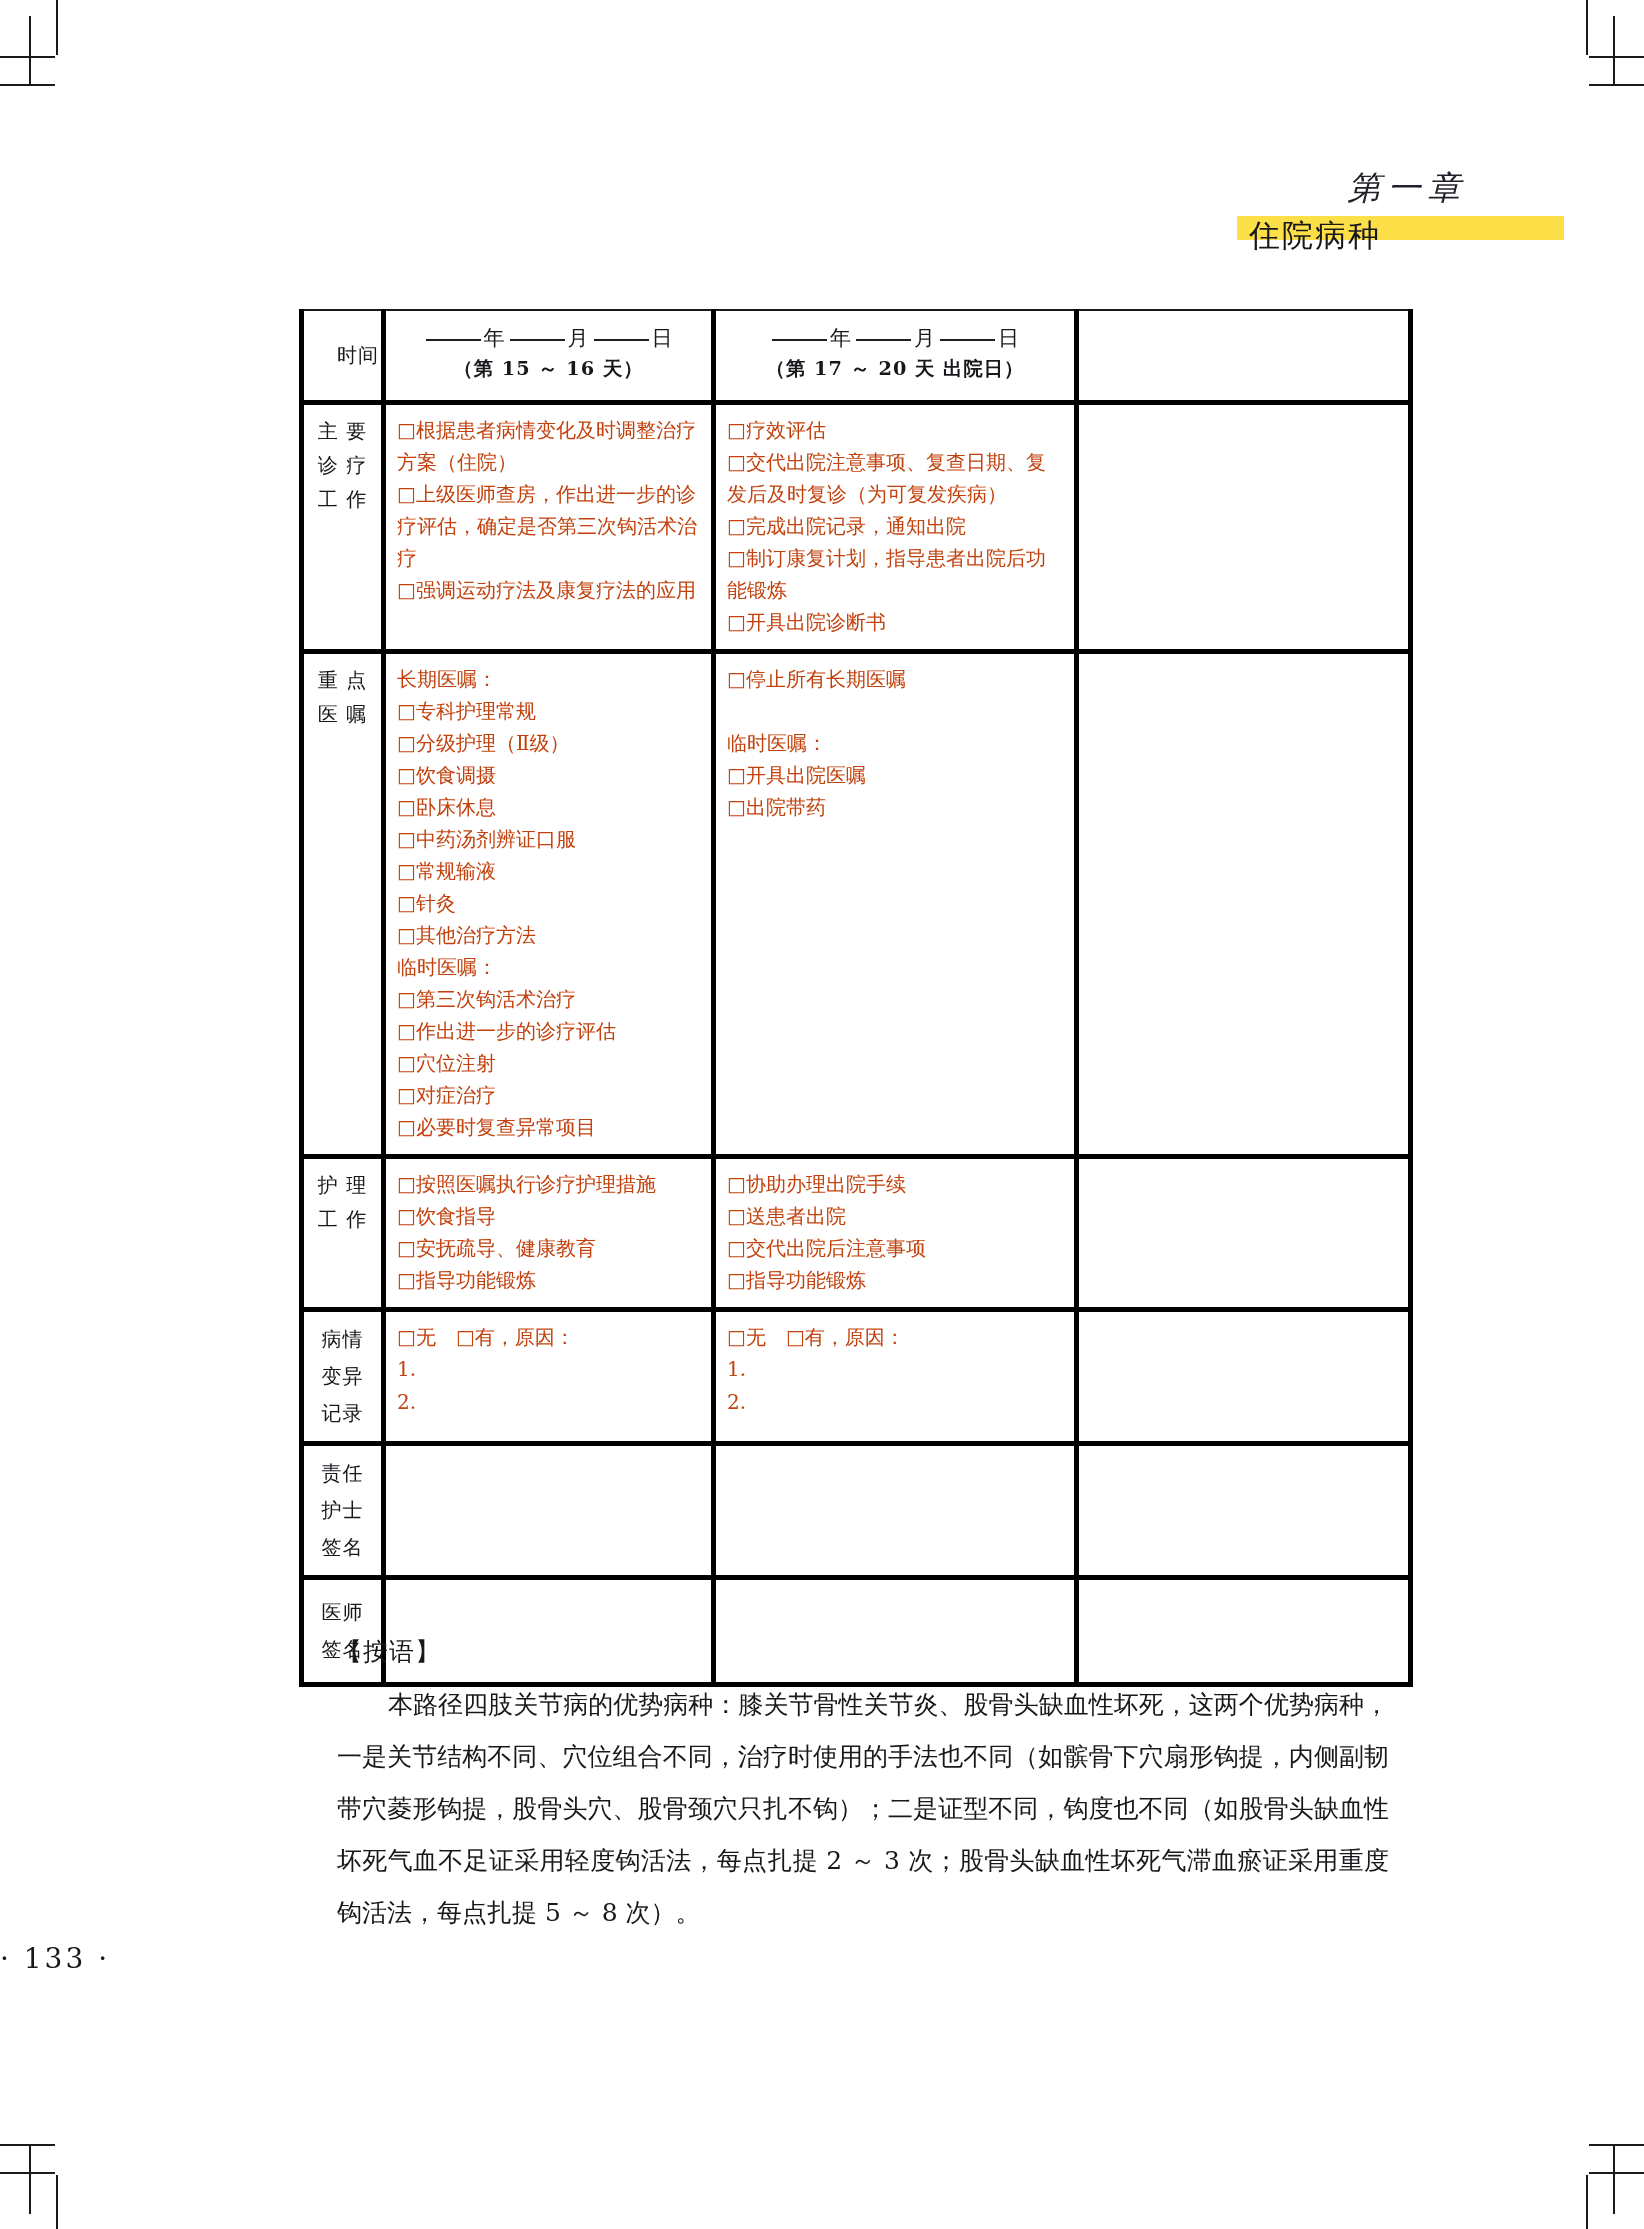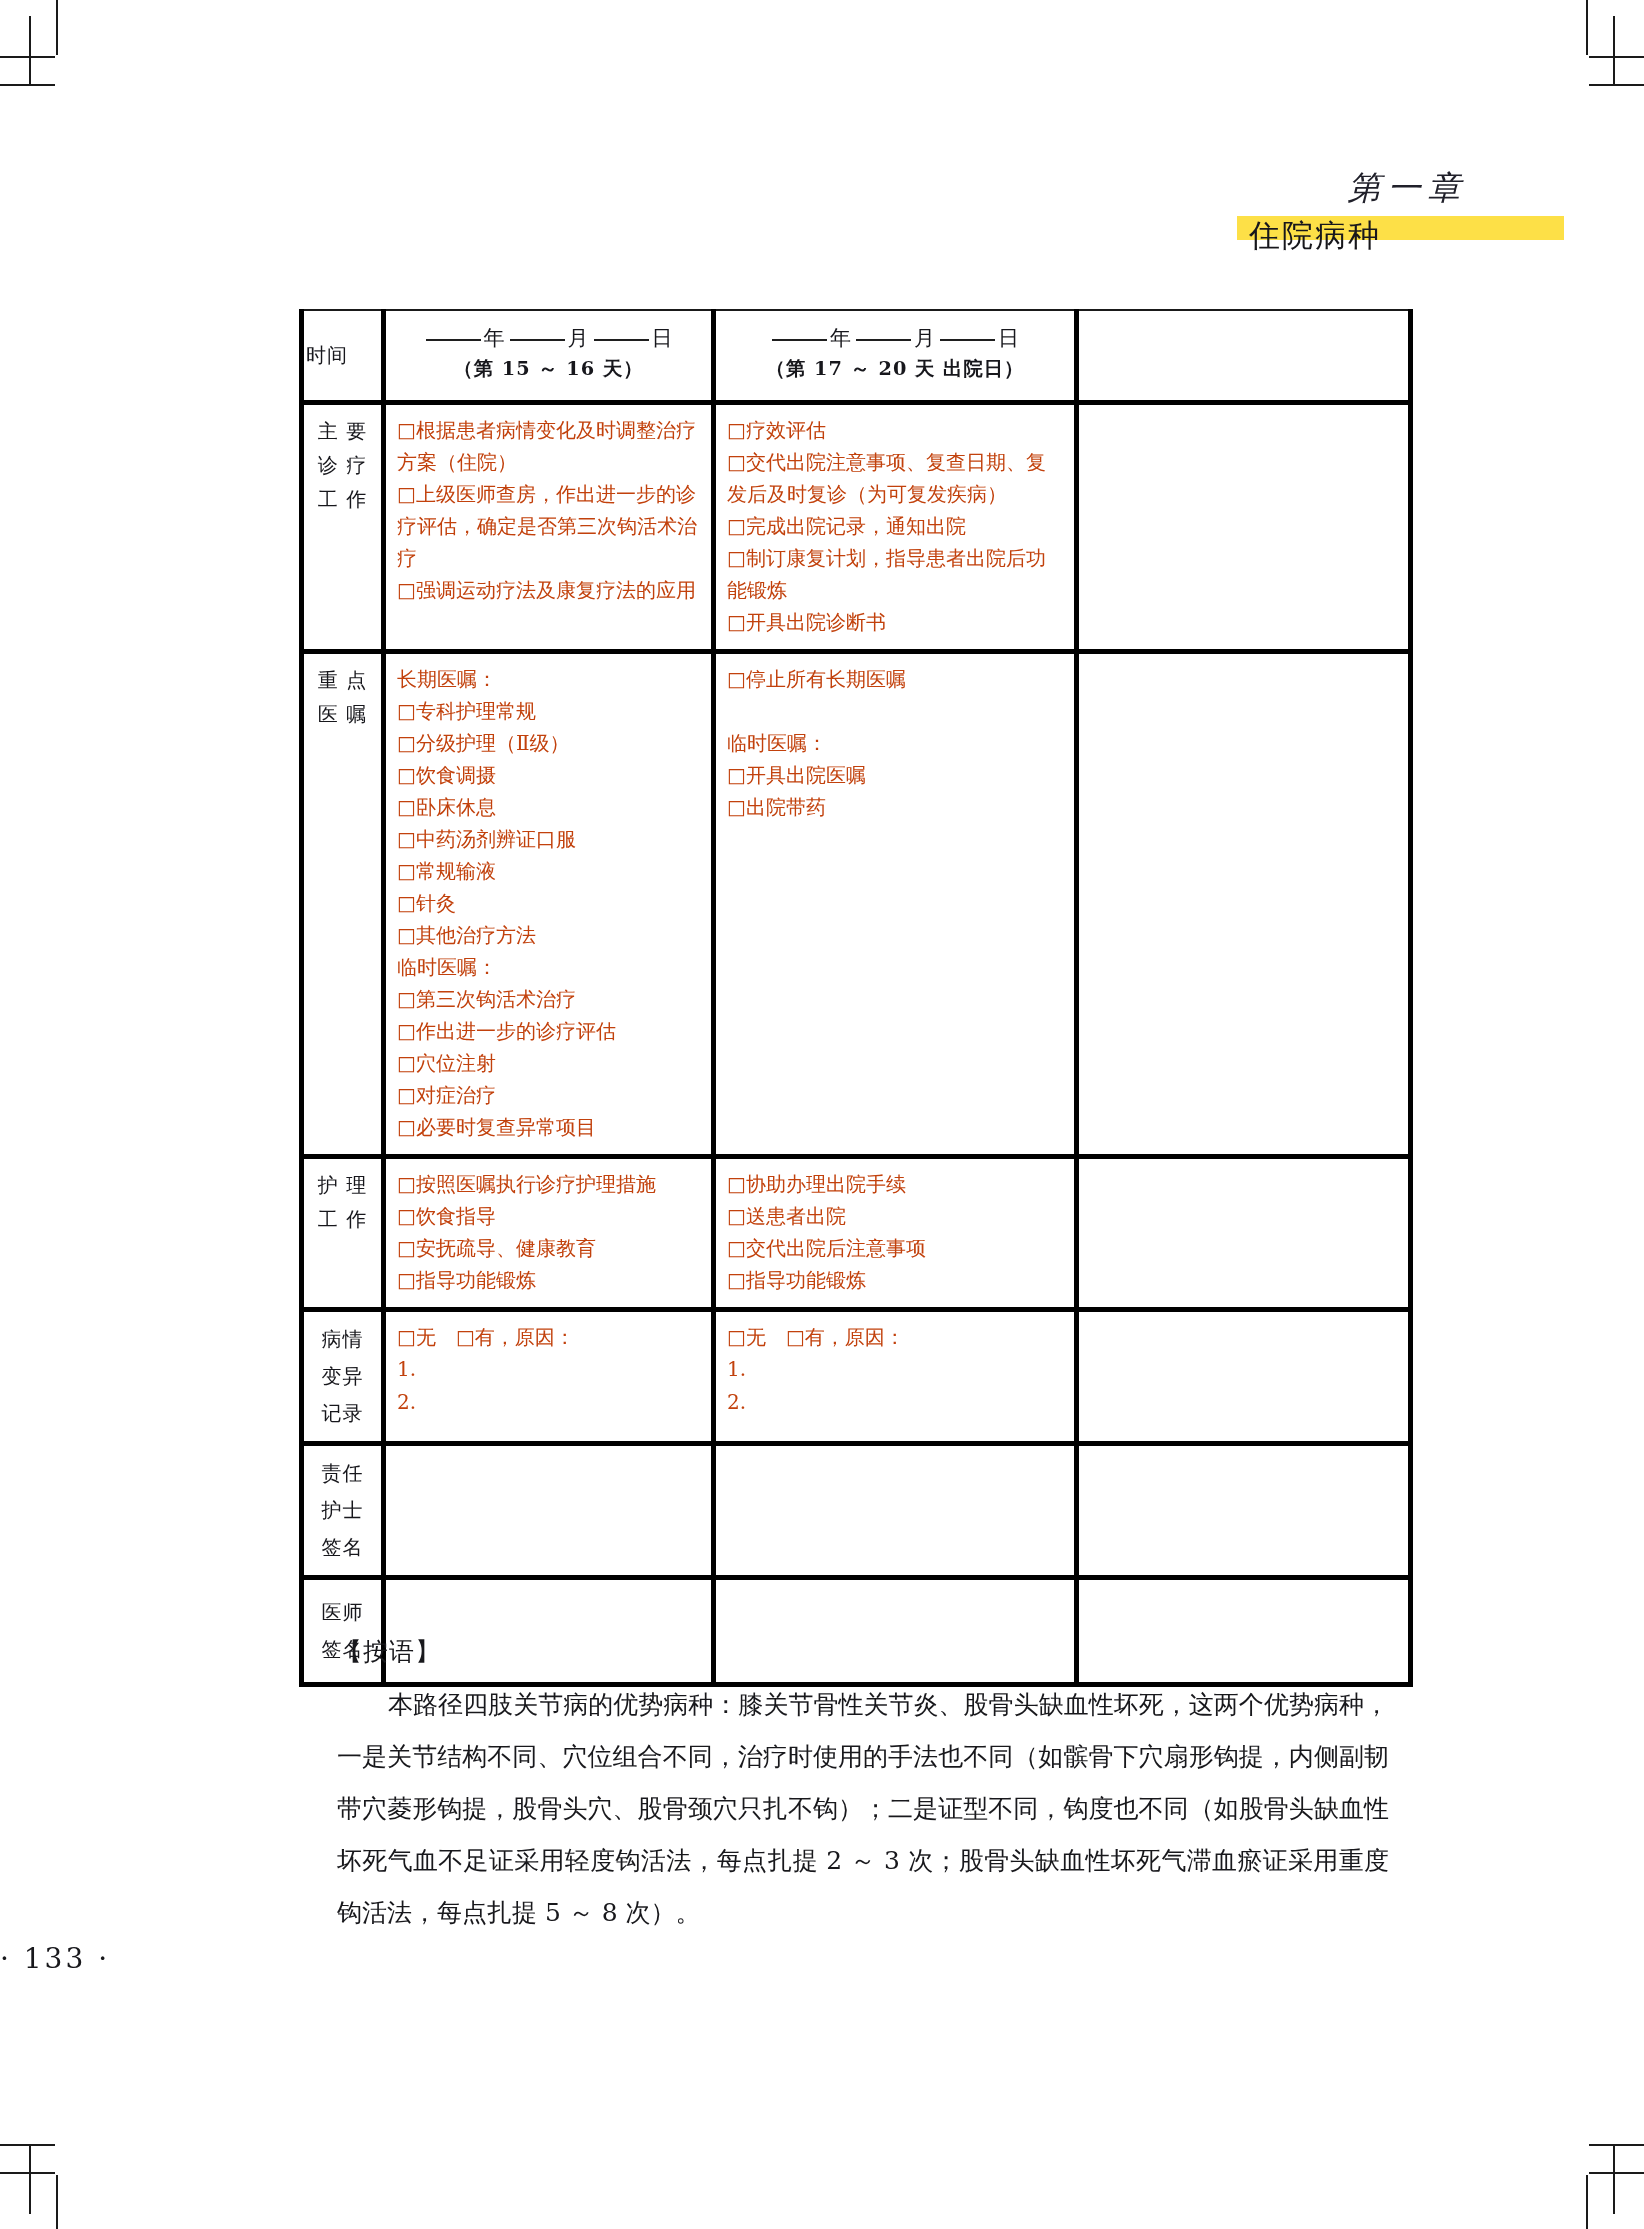--- a/index.html
+++ b/index.html
@@ -151,21 +151,21 @@
   }
   .timecell .l2 {
     font-size: 19.3px;
     line-height: 30px;
     font-weight: bold;
     letter-spacing: 1px;
     white-space: nowrap;
   }
   .time-label {
     font-size: 20px;
-    text-align: left;
+    text-align: right;
     letter-spacing: 1px;
     padding: 31px 2px;
     color: #17171c;
   }
 
   .blankline { height: 32px; }
   .numline { font-size: 20px; line-height: 33px; }
 
   
   #note-section {

